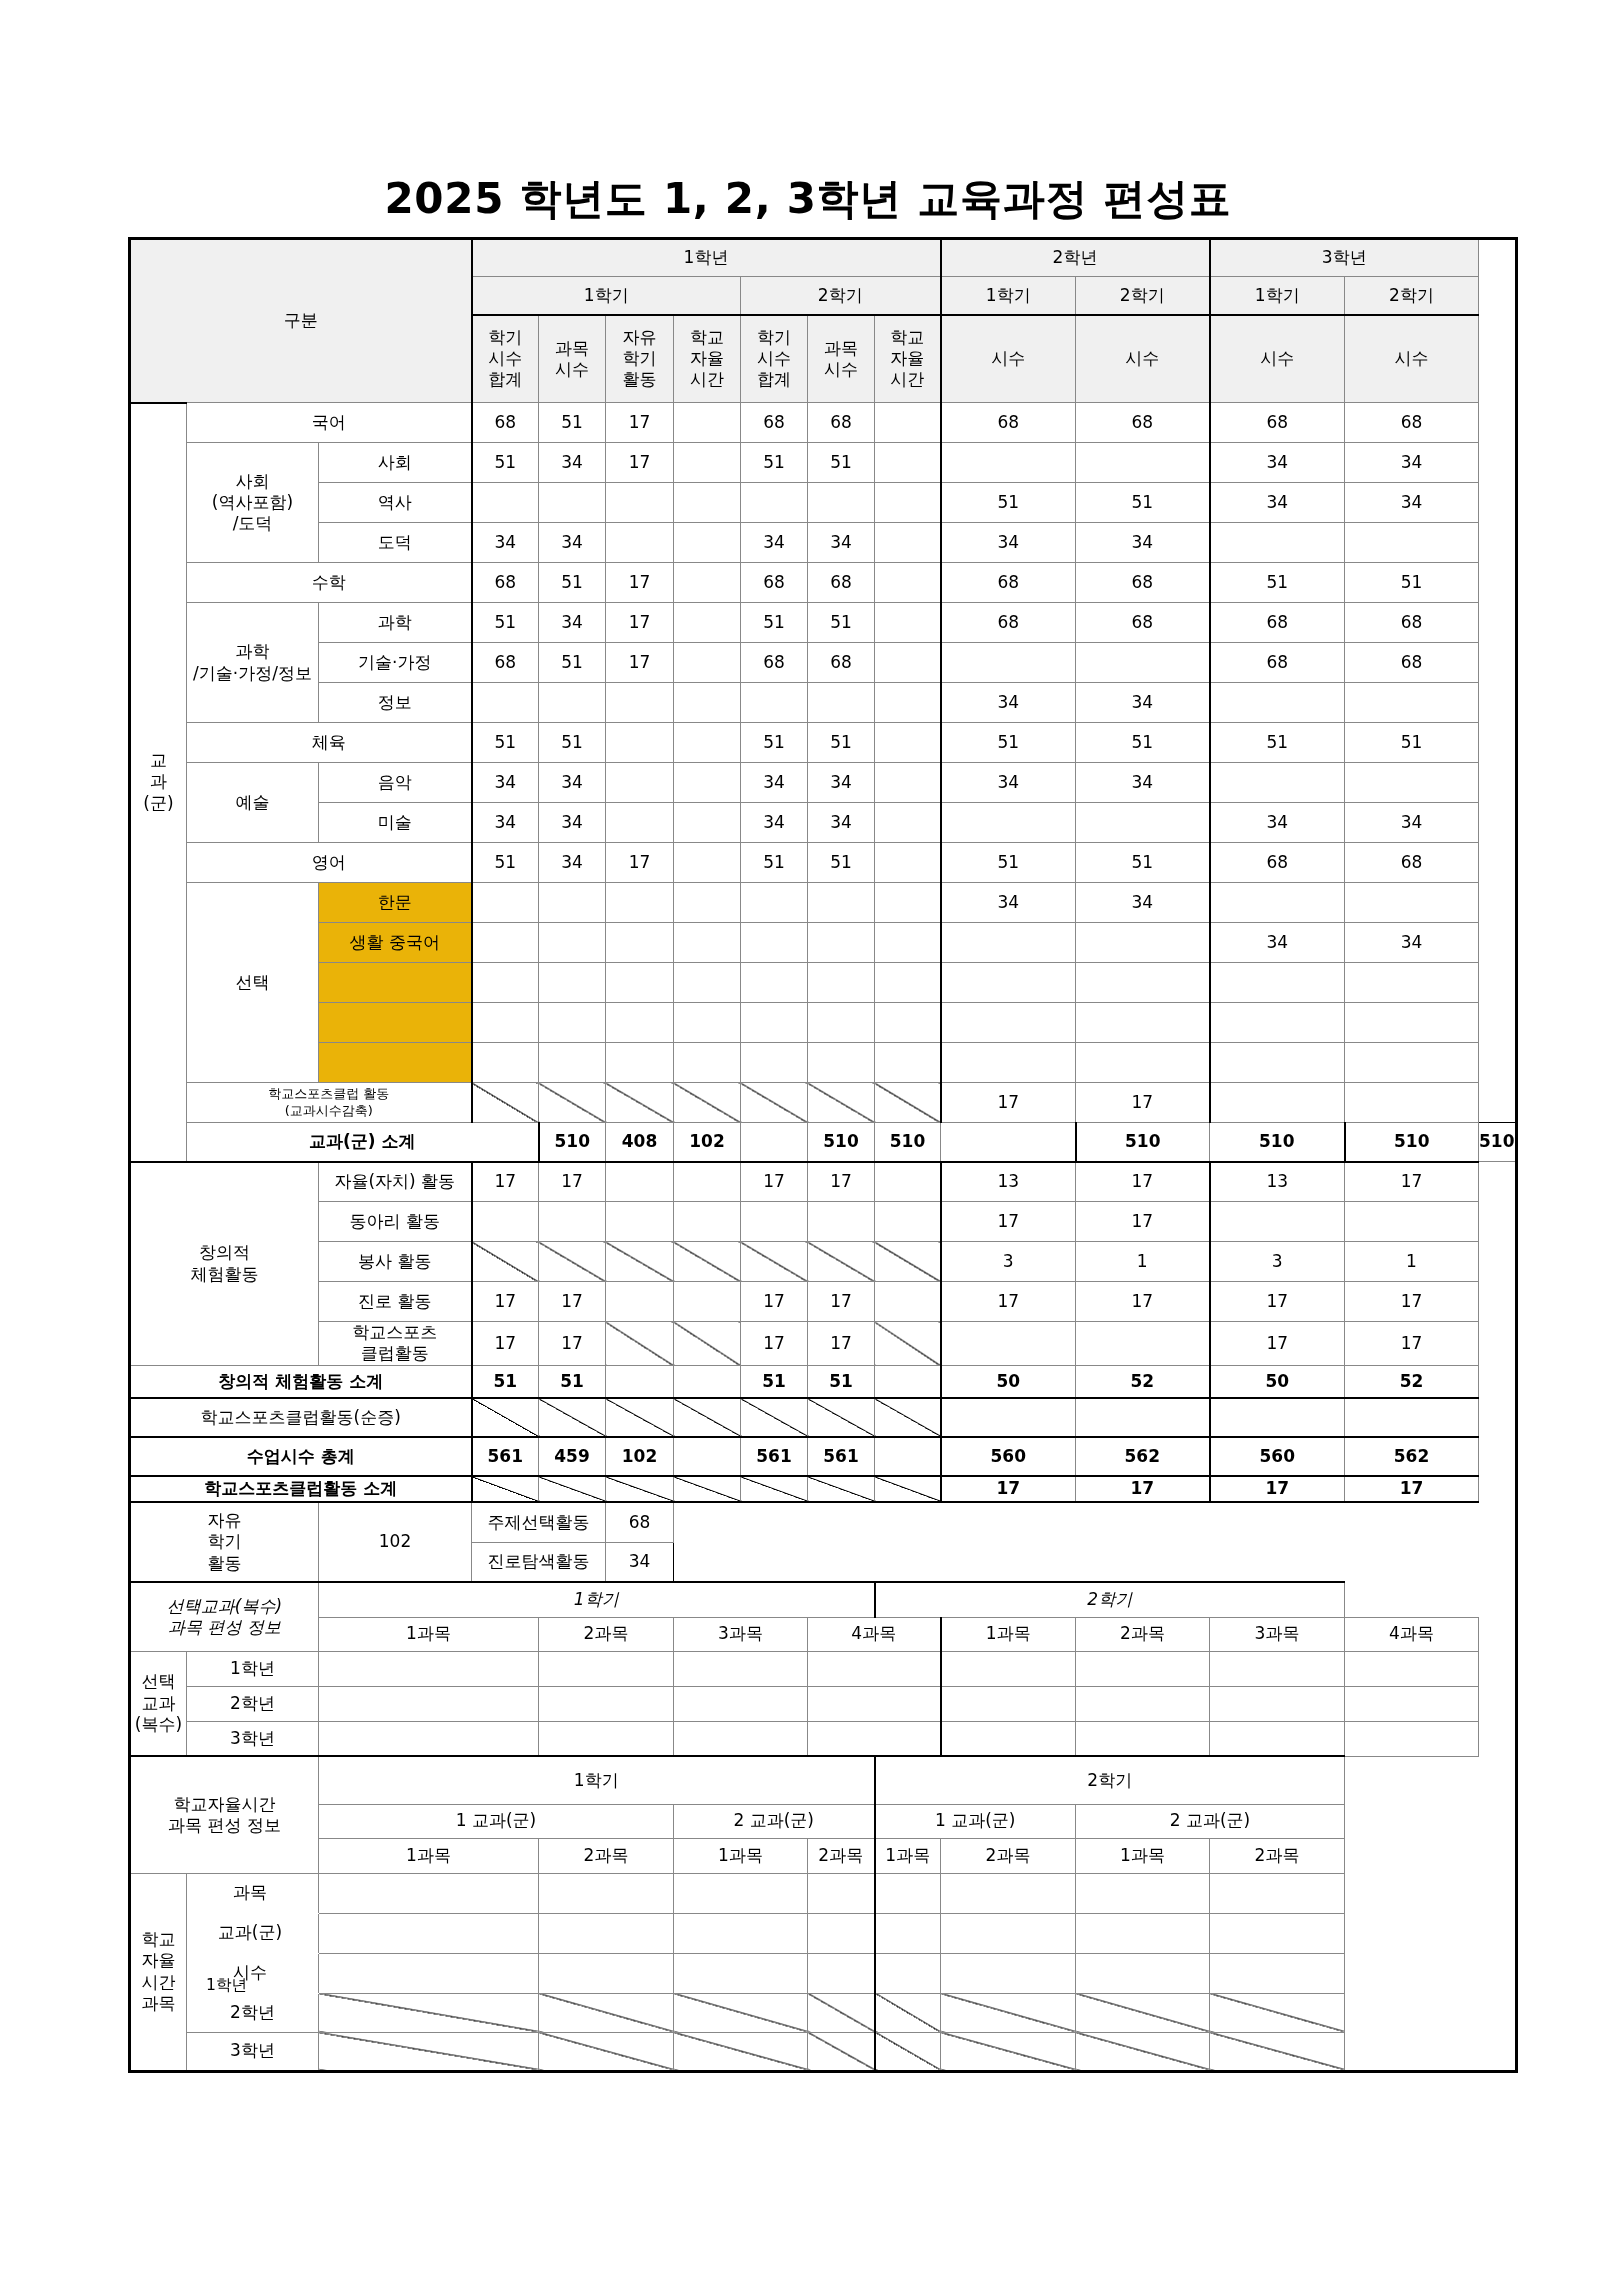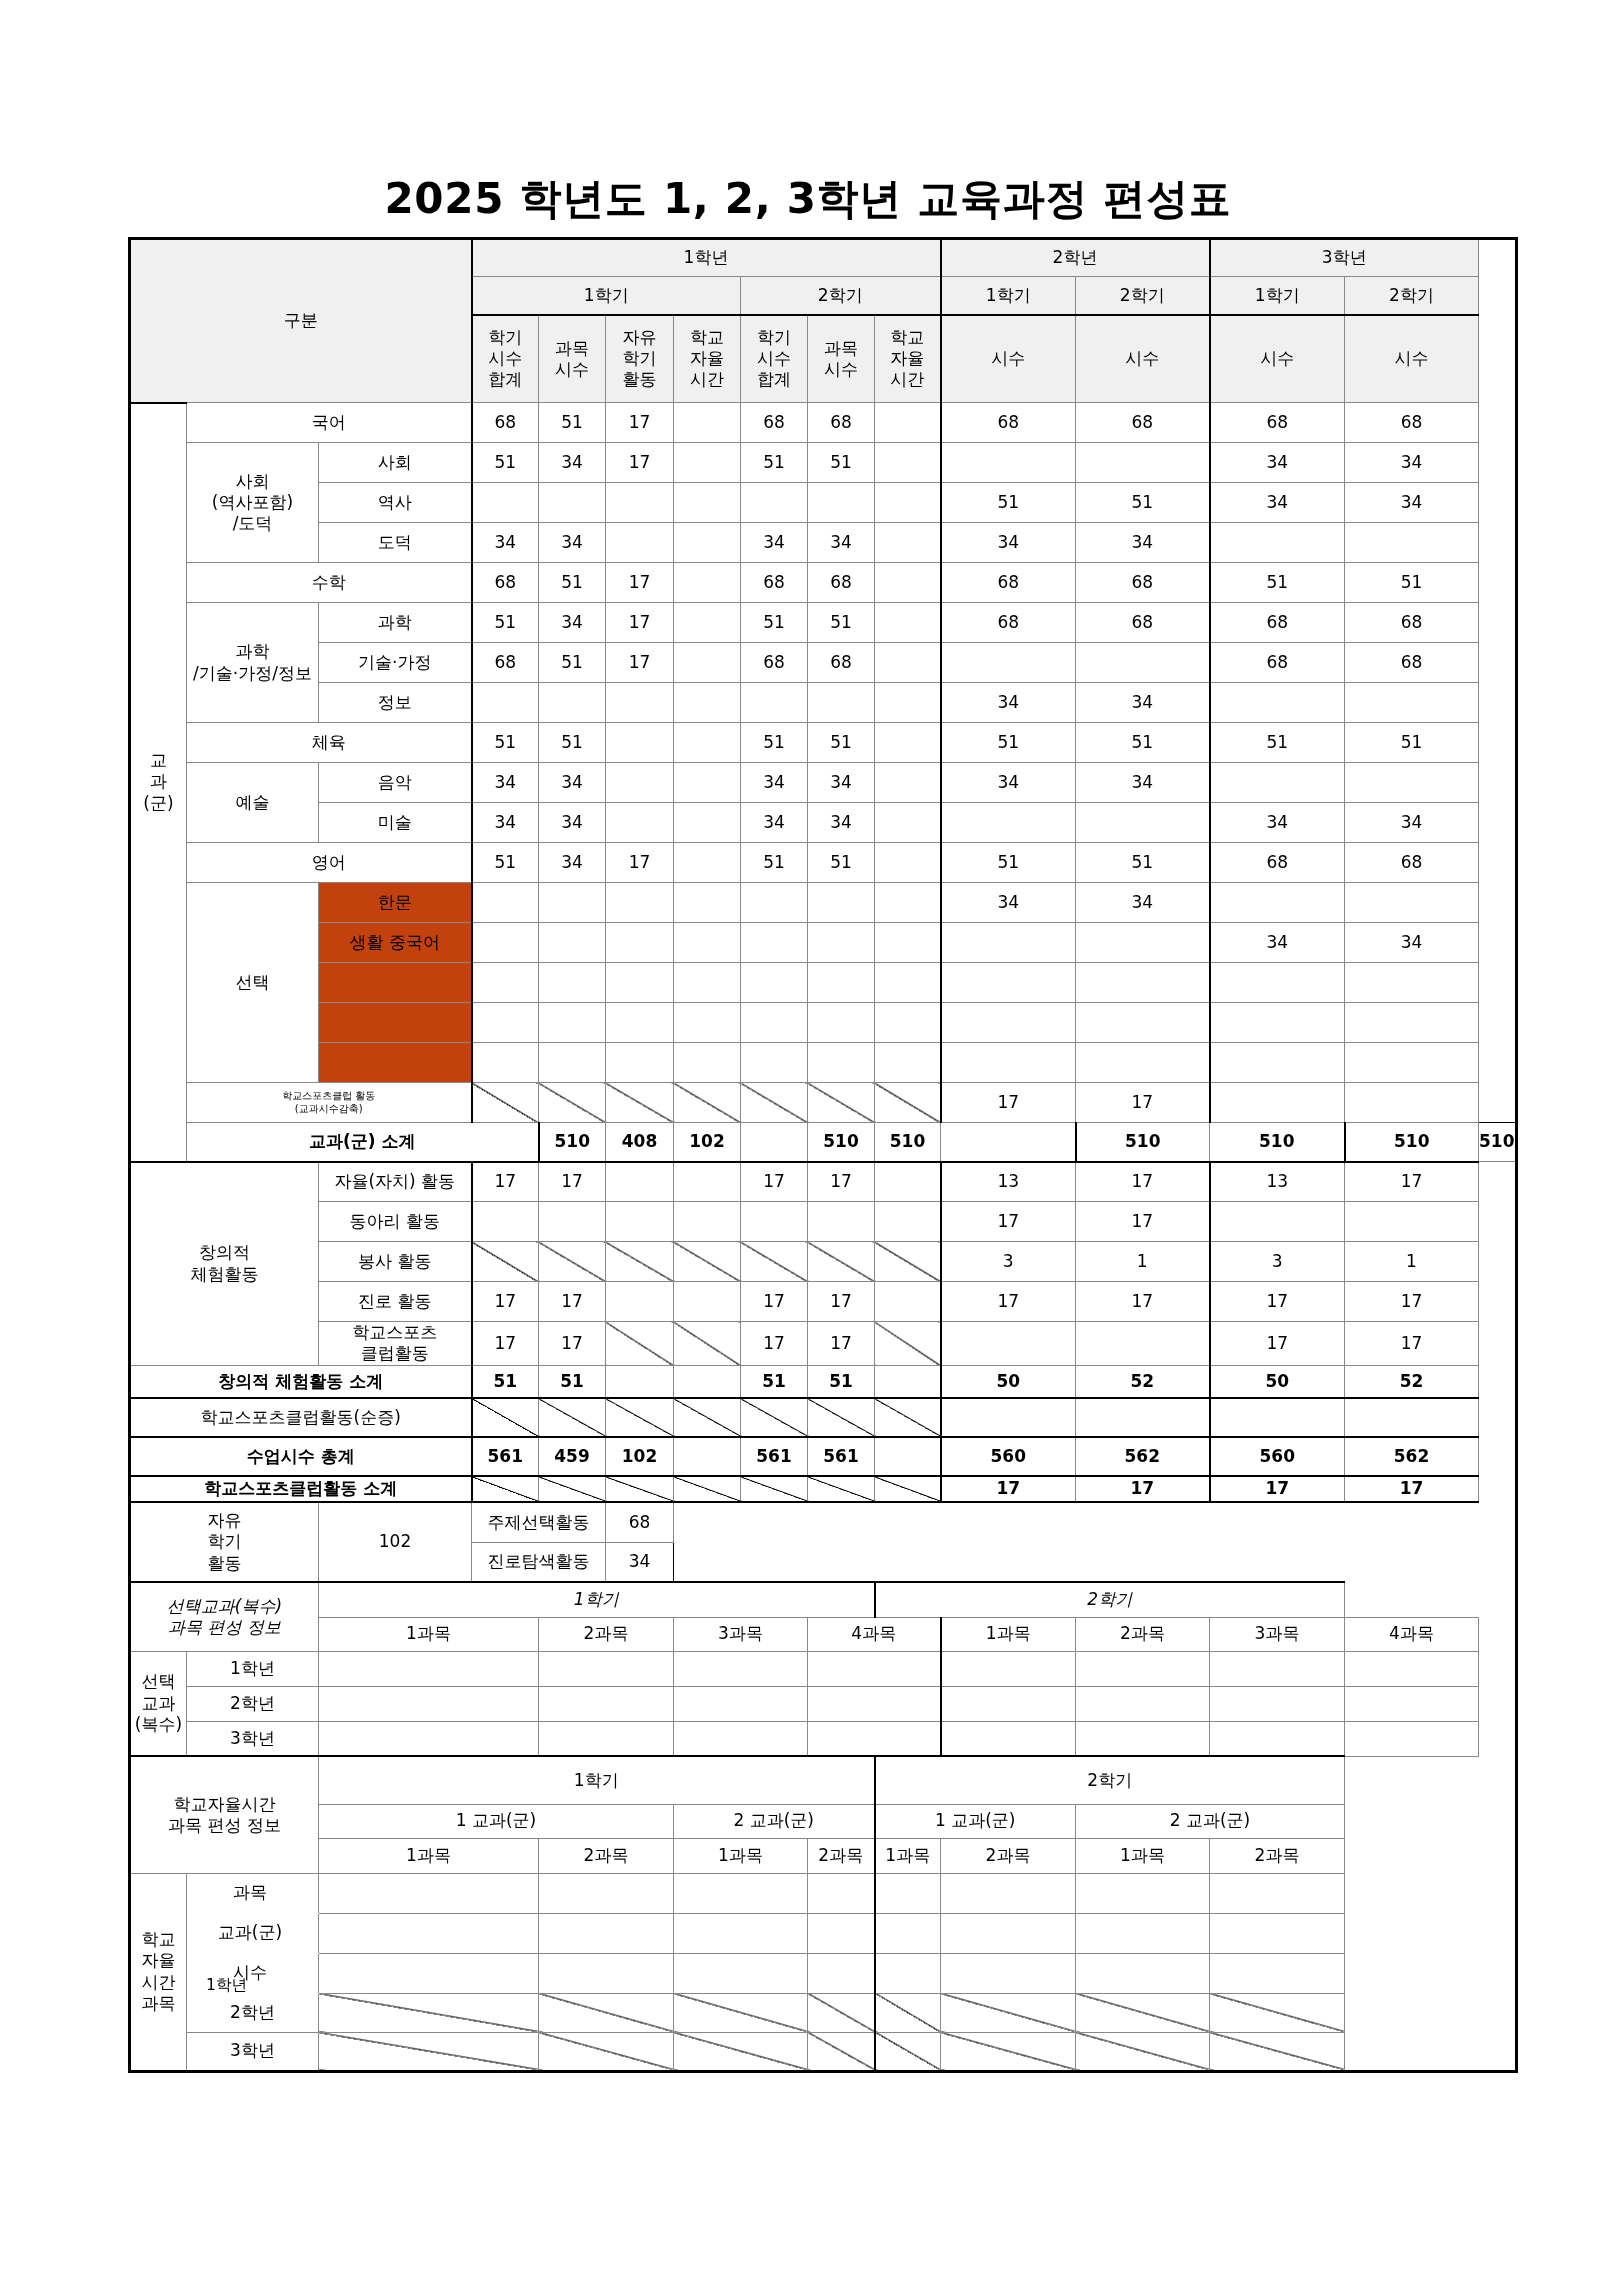--- a/index.html
+++ b/index.html
@@ -5,21 +5,21 @@
   html, body { margin:0; padding:0; background:#ffffff; }
   body { width:1616px; height:2284px; position:relative; overflow:hidden;
          font-family:"DejaVu Sans","Liberation Sans",sans-serif; color:#000; }
   .title { position:absolute; left:0; width:1616px; top:171px; text-align:center;
            font-size:42px; font-weight:bold; letter-spacing:0.7px; }
   table.sheet { position:absolute; left:128px; top:237px; border-collapse:collapse;
                 table-layout:fixed; border:3.3px solid #000; }
   table.sheet td { border:0.7px solid #888; text-align:center; vertical-align:middle;
                    font-size:17px; line-height:1.25; padding:0; overflow:hidden; position:relative; }
   .hdr { background:#f0f0f0; }
-  .yel { background:#c2410c;margin-left:32px; }
+  .yel { background:#eab308;margin-left:32px; }
   .b { font-weight:bold; }
   .small { font-size:13px; line-height:1.1; }
   .bt { border-top:2.6px solid #000 !important; }
   .bl { border-left:2.6px solid #000 !important; }
   .bl2 { border-left:1.3px solid #000 !important; }
   .bt2 { border-top:1.3px solid #000 !important; }
   .diag { background-image:linear-gradient(to top right, transparent calc(50% - 0.7px), #000 calc(50% - 0.7px), #000 calc(50% + 0px), transparent calc(50% + 0.7px)); }
   .right { text-align:right; padding-right:5.2px !important; }
 </style>
 </head>
@@ -326,21 +326,21 @@
         <td></td>
         <td class="bl2"></td>
         <td></td>
         <td></td>
         <td class="bl"></td>
         <td></td>
         <td class="bl"></td>
         <td></td>
       </tr>
       <tr style="height: 40px;">
-        <td colspan="2" class="bt2 bl2 small" style="white-space:pre-line;font-size:10px">학교스포츠클럽 활동
+        <td colspan="2" class="bt2 bl2 small" style="white-space:pre-line;font-size:13px">학교스포츠클럽 활동
 (교과시수감축)</td>
         <td class="bt2 bl diag"></td>
         <td class="bt2 diag"></td>
         <td class="bt2 diag"></td>
         <td class="bt2 diag"></td>
         <td class="bt2 bl2 diag"></td>
         <td class="bt2 diag"></td>
         <td class="bt2 diag"></td>
         <td class="bt2 bl">17</td>
         <td class="bt2">17</td>

